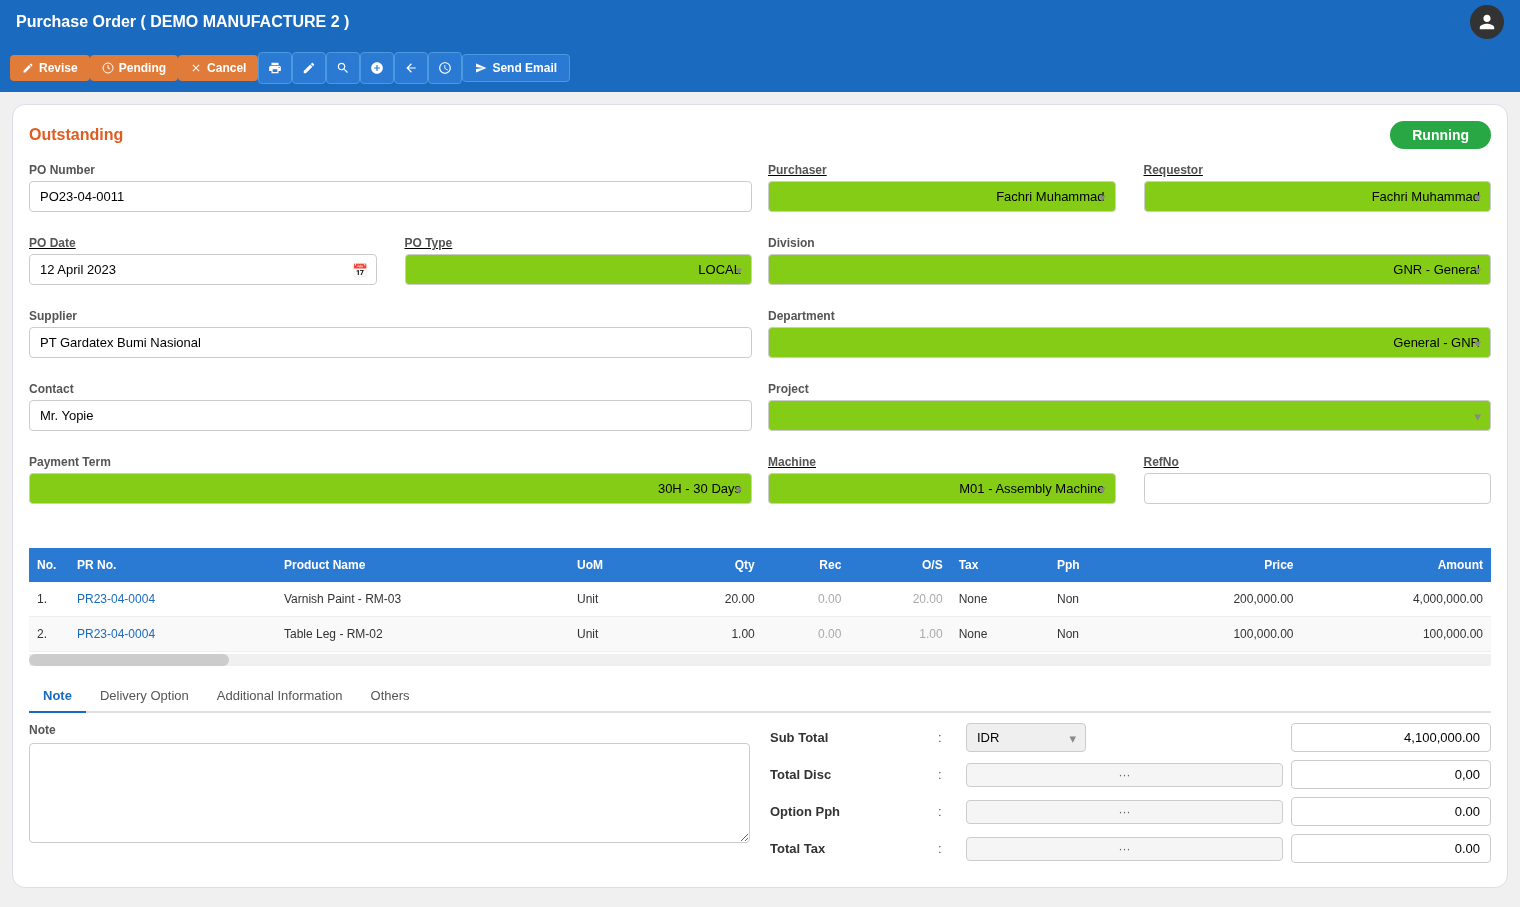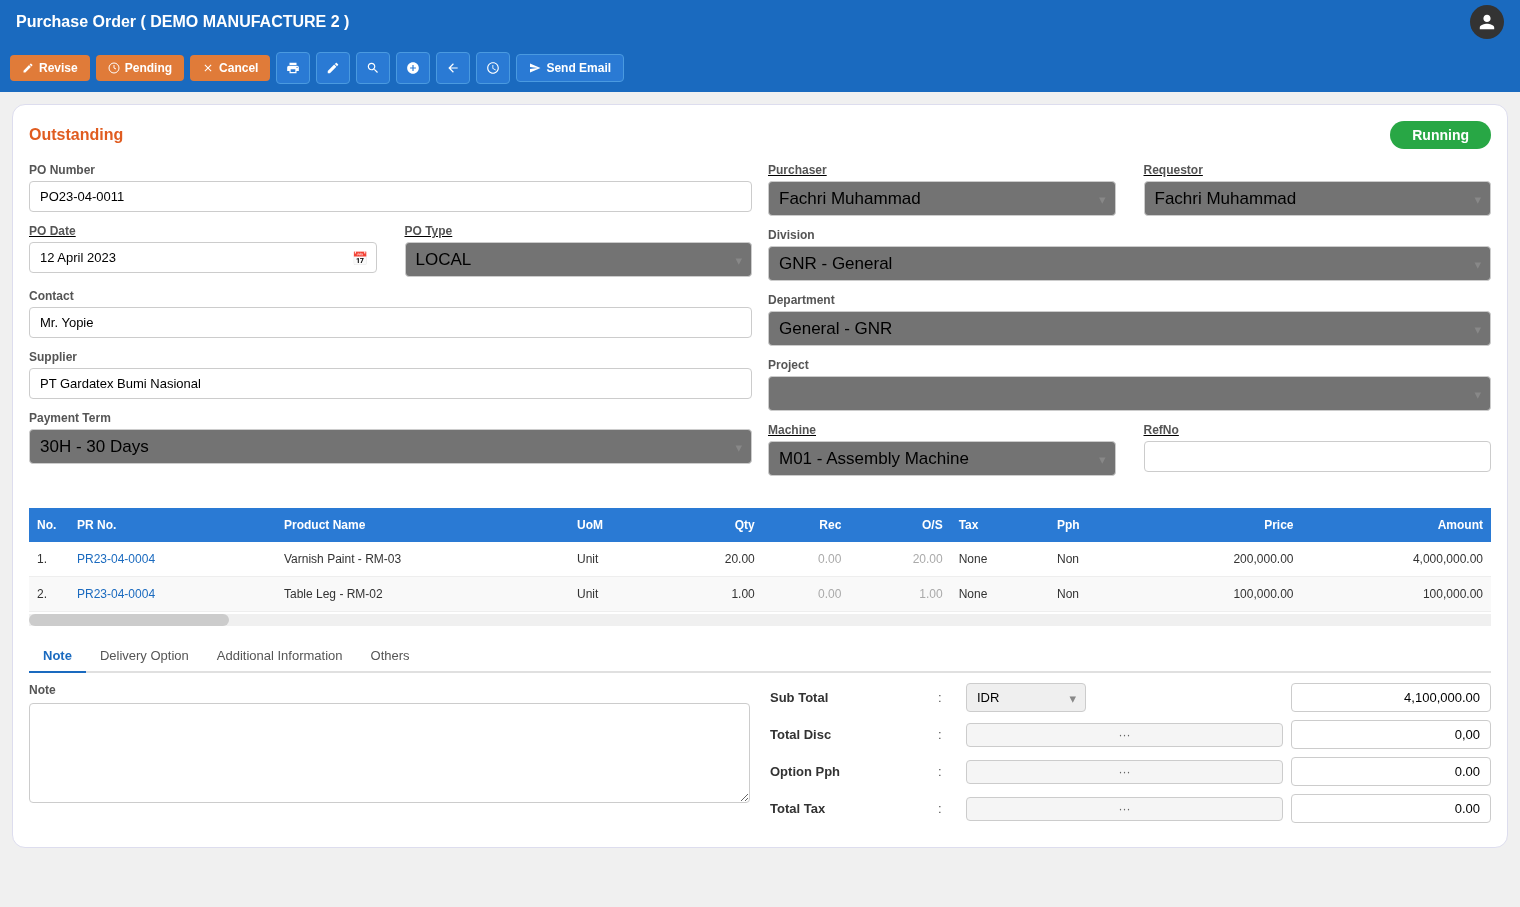--- a/index.html
+++ b/index.html
@@ -22,21 +22,20 @@
       background: #333;
       display: flex; align-items: center; justify-content: center;
       cursor: pointer;
     }
 
     
     .toolbar {
       background: #1a6abf;
       padding: 8px 10px;
       display: flex;
-      gap: 6px;
       align-items: center;
     }
     .btn {
       display: flex; align-items: center; gap: 5px;
       padding: 6px 12px;
       border: none; border-radius: 4px;
       cursor: pointer; font-size: 12px; font-weight: bold;
       color: white;
     }
     .btn-revise { background: #e07b39; }
@@ -96,47 +95,48 @@
       font-size: 14px;
     }
 
     
     .form-grid {
       display: grid;
       grid-template-columns: 1fr 1fr;
       gap: 16px;
     }
     .form-left, .form-right { }
-    .field { margin-bottom: 12px; }
+    .field { margin-bottom: 24px; }
     .field label {
       display: block;
       font-size: 12px;
       color: #555;
       margin-bottom: 4px;
       font-weight: 600;
     }
     .field-input {
       width: 100%;
       padding: 7px 10px;
       border: 1px solid #ccc;
       border-radius: 4px;
       font-size: 13px;
       background: white;
     }
     .field-select {
       width: 100%;
       padding: 7px 10px;
       border: 1px solid #ccc;
       border-radius: 4px;
-      font-size: 17px;
-      background: #737373;
+      font-size: 13px;
+      background: #84cc16;
       appearance: none;
       -webkit-appearance: none;
       cursor: pointer;
       position: relative;
+      text-align: right;
     }
     .select-wrapper {
       position: relative;
     }
     .select-wrapper::after {
       content: '▾';
       position: absolute;
       right: 10px;
       top: 50%;
       transform: translateY(-50%);
@@ -351,26 +351,26 @@
           <div class="field">
             <label>PO Type</label>
             <div class="select-wrapper">
               <select class="field-select">
                 <option>LOCAL</option>
               </select>
             </div>
           </div>
         </div>
         <div class="field">
+          <label>Supplier</label>
+          <input class="field-input" type="text" value="PT Gardatex Bumi Nasional" readonly="" style="">
+        </div>
+        <div class="field">
           <label>Contact</label>
           <input class="field-input" type="text" value="Mr. Yopie" readonly="" style="">
-        </div>
-        <div class="field">
-          <label>Supplier</label>
-          <input class="field-input" type="text" value="PT Gardatex Bumi Nasional" readonly="" style="">
         </div>
         <div class="field">
           <label>Payment Term</label>
           <div class="select-wrapper">
             <select class="field-select">
               <option>30H - 30 Days</option>
             </select>
           </div>
         </div>
       </div>

